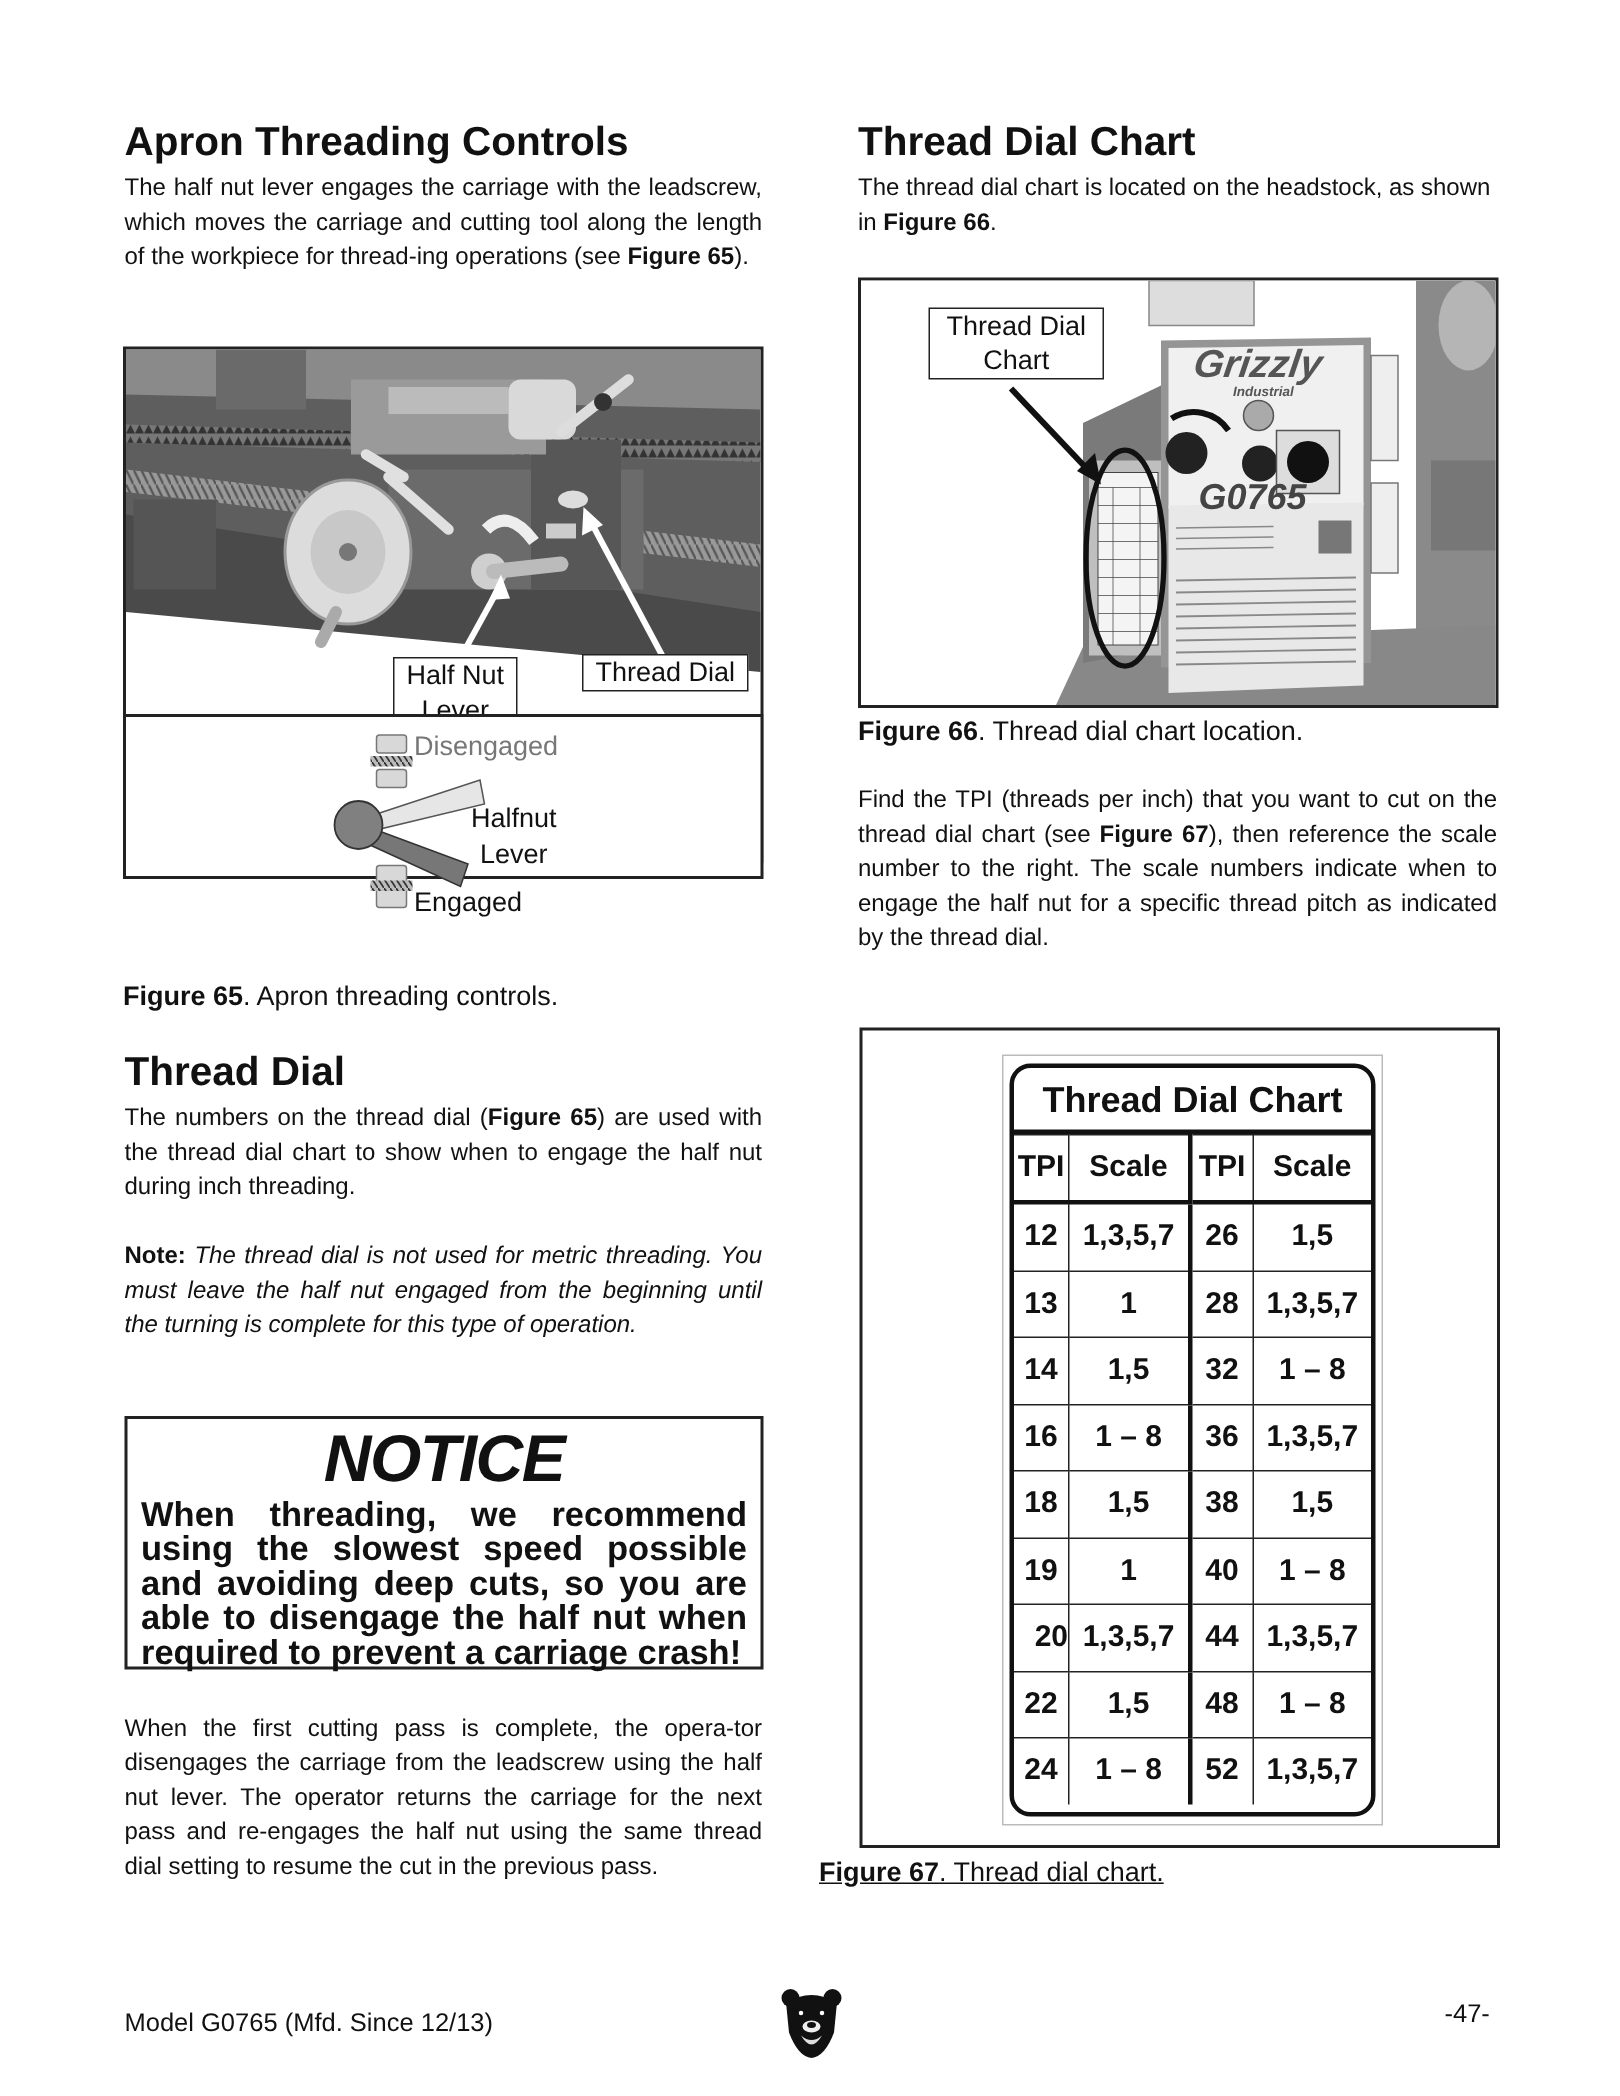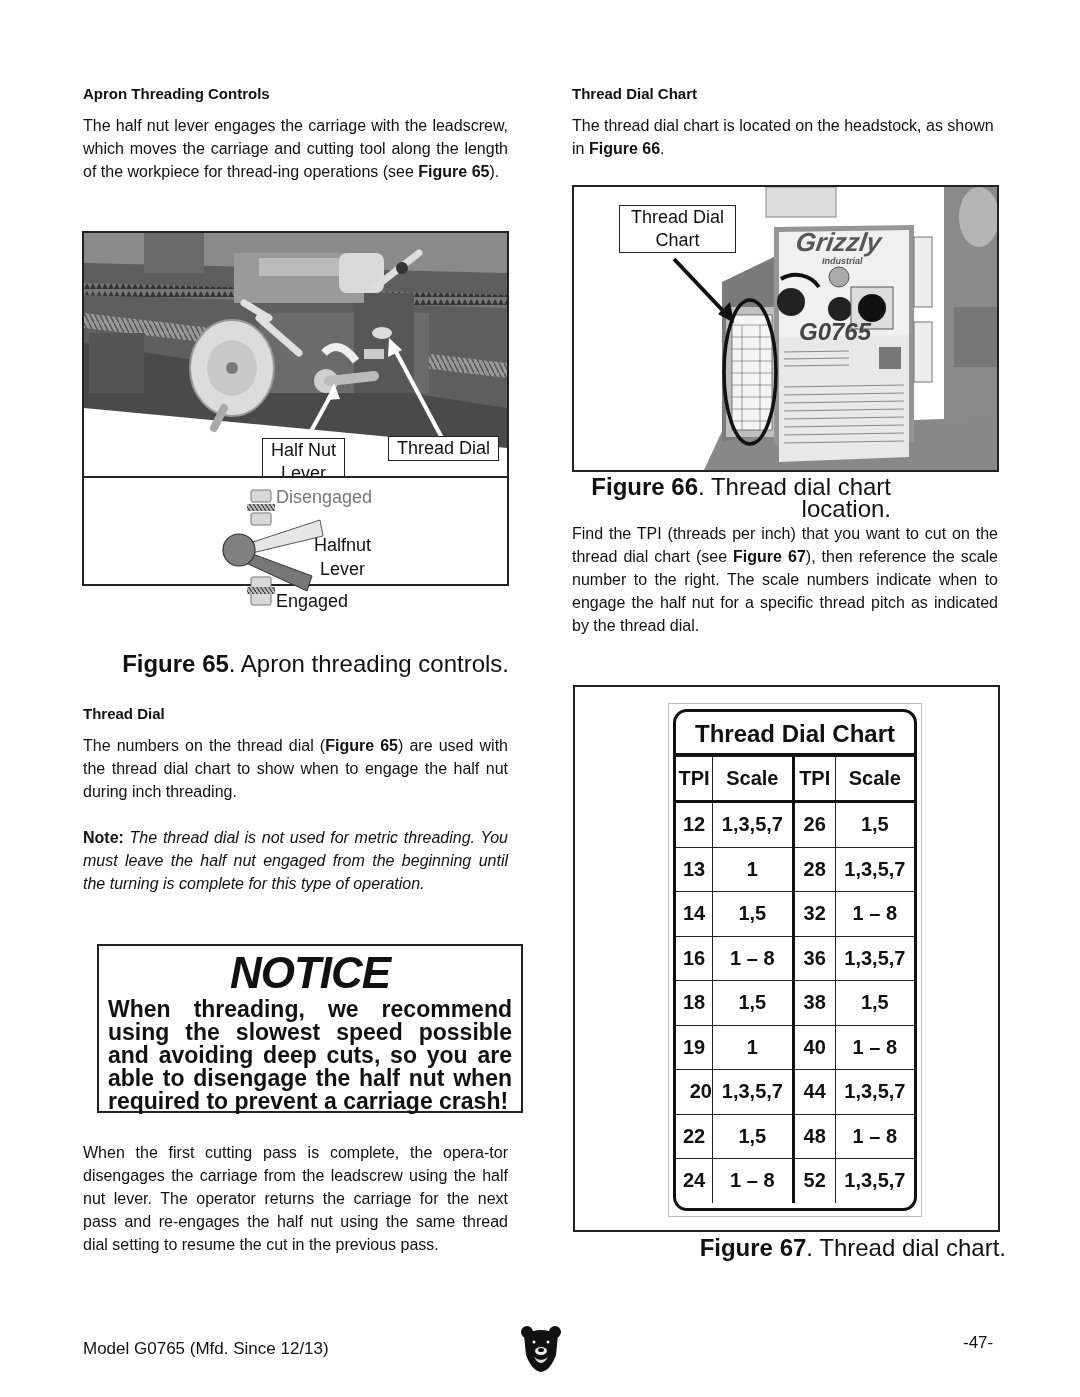--- a/index.html
+++ b/index.html
@@ -1,22 +1,22 @@
 <!DOCTYPE html>
 <html><head>
 <meta charset="utf-8">
 <style>
   html, body { margin: 0; padding: 0; background: #ffffff; }
   body { width: 1080px; height: 1397px; position: relative; overflow: hidden;
          font-family: "Liberation Sans", sans-serif; color: #111; }
   .col { position: absolute; }
-  .h2 { font-weight: bold; font-size: 15px; margin: 0; line-height: 28px; }
+  .h2 { font-weight: bold; font-size: 27px; margin: 0; line-height: 28px; }
   .p { font-size: 16px; line-height: 23px; text-align: justify; margin: 0; }
   .p b { font-weight: bold; }
-  .caption { font-size: 24px; text-align: right; line-height: 22px; }
+  .caption { font-size: 18px; text-align: left; line-height: 22px; }
   .caption b { font-weight: bold; }
   .frame { position: absolute; border: 2px solid #222; background: #fff; box-sizing: border-box; }
   .label { position: absolute; background: #fff; border: 1.5px solid #222; font-size: 18px; text-align: center;
            line-height: 23px; padding: 0 5px; box-sizing: border-box; }
   .notice { position: absolute; border: 2px solid #222; box-sizing: border-box; background:#fff; }
   .notice-title { font-weight: bold; font-style: italic; font-size: 44px; text-align: center; line-height: 50px; letter-spacing: -1px; margin-top: 2px; }
   .notice-body { font-weight: bold; font-size: 23px; line-height: 23px; text-align: justify; padding: 0 9px; }
   table.tdc { border-collapse: collapse; width: 100%; }
   table.tdc td { border: 1.5px solid #222; text-align: center; font-weight: bold; font-size: 20px; height: 43.5px; padding: 0; }
   table.tdc tr.hdr td { height: 43px; }
@@ -135,21 +135,21 @@
 <div class="col" style="left:83px; top:700px; width:425px;">
   <h2 class="h2">Thread Dial</h2>
   <p class="p" style="margin-top:6px;">
     <span>The numbers on the thread dial (</span><b>Figure 65</b><span>) are used with the thread dial chart to show when to engage the half nut during inch threading.</span>
   </p>
   <p class="p" style="margin-top:23px;">
     <b>Note:</b><i> The thread dial is not used for metric threading. You must leave the half nut engaged from the beginning until the turning is complete for this type of operation.</i>
   </p>
 </div>
 
-<div class="notice" style="left:83px; top:944px; width:426px; height:169px;margin-left:14px;">
+<div class="notice" style="left:83px; top:944px; width:426px; height:169px;">
   <div class="notice-title">NOTICE</div>
   <div class="notice-body">When threading, we recommend using the slowest speed possible and avoiding deep cuts, so you are able to disengage the half nut when required to prevent a carriage crash!</div>
 </div>
 
 <p class="p" style="position:absolute; left:83px; top:1141px; width:425px;">When the first cutting pass is complete, the opera-tor disengages the carriage from the leadscrew using the half nut lever. The operator returns the carriage for the next pass and re-engages the half nut using the same thread dial setting to resume the cut in the previous pass.</p>
 
 <div class="col" style="left:572px; top:80px; width:426px;">
   <h2 class="h2">Thread Dial Chart</h2>
   <p class="p" style="margin-top:6px; text-align:left;">
     <span>The thread dial chart is located on the headstock, as shown in </span><b>Figure 66</b><span>.</span>
@@ -305,21 +305,21 @@
           <td class="sep" style="border-bottom:none;">1 – 8</td>
           <td style="border-bottom:none;">52</td>
           <td style="border-right:none; border-bottom:none;">1,3,5,7</td>
         </tr>
       </tbody>
         </table>
     </div>
   </div>
 </div>
 
-<div class="caption" style="position:absolute; left:579px; top:1237px; width:427px;">
+<div class="caption" style="position:absolute; left:546px; top:1237px; width:427px;text-decoration:underline;">
   <b>Figure 67</b><span>. Thread dial chart.</span>
 </div>
 
 <div class="footer" style="left:83px; top:1339px;">Model G0765 (Mfd. Since 12/13)</div>
 <div style="position:absolute; left:520px; top:1325px; width:42px; height:48px;">
   <svg width="42" height="48" viewBox="0 0 42 48">
     <ellipse cx="7" cy="7" rx="6" ry="6" fill="#111"></ellipse>
     <ellipse cx="35" cy="7" rx="6" ry="6" fill="#111"></ellipse>
     <path d="M4 10 Q21 0 38 10 L36 30 Q30 46 21 47 Q12 46 6 30 Z" fill="#111"></path>
     <circle cx="14" cy="17" r="1.5" fill="#fff"></circle>

